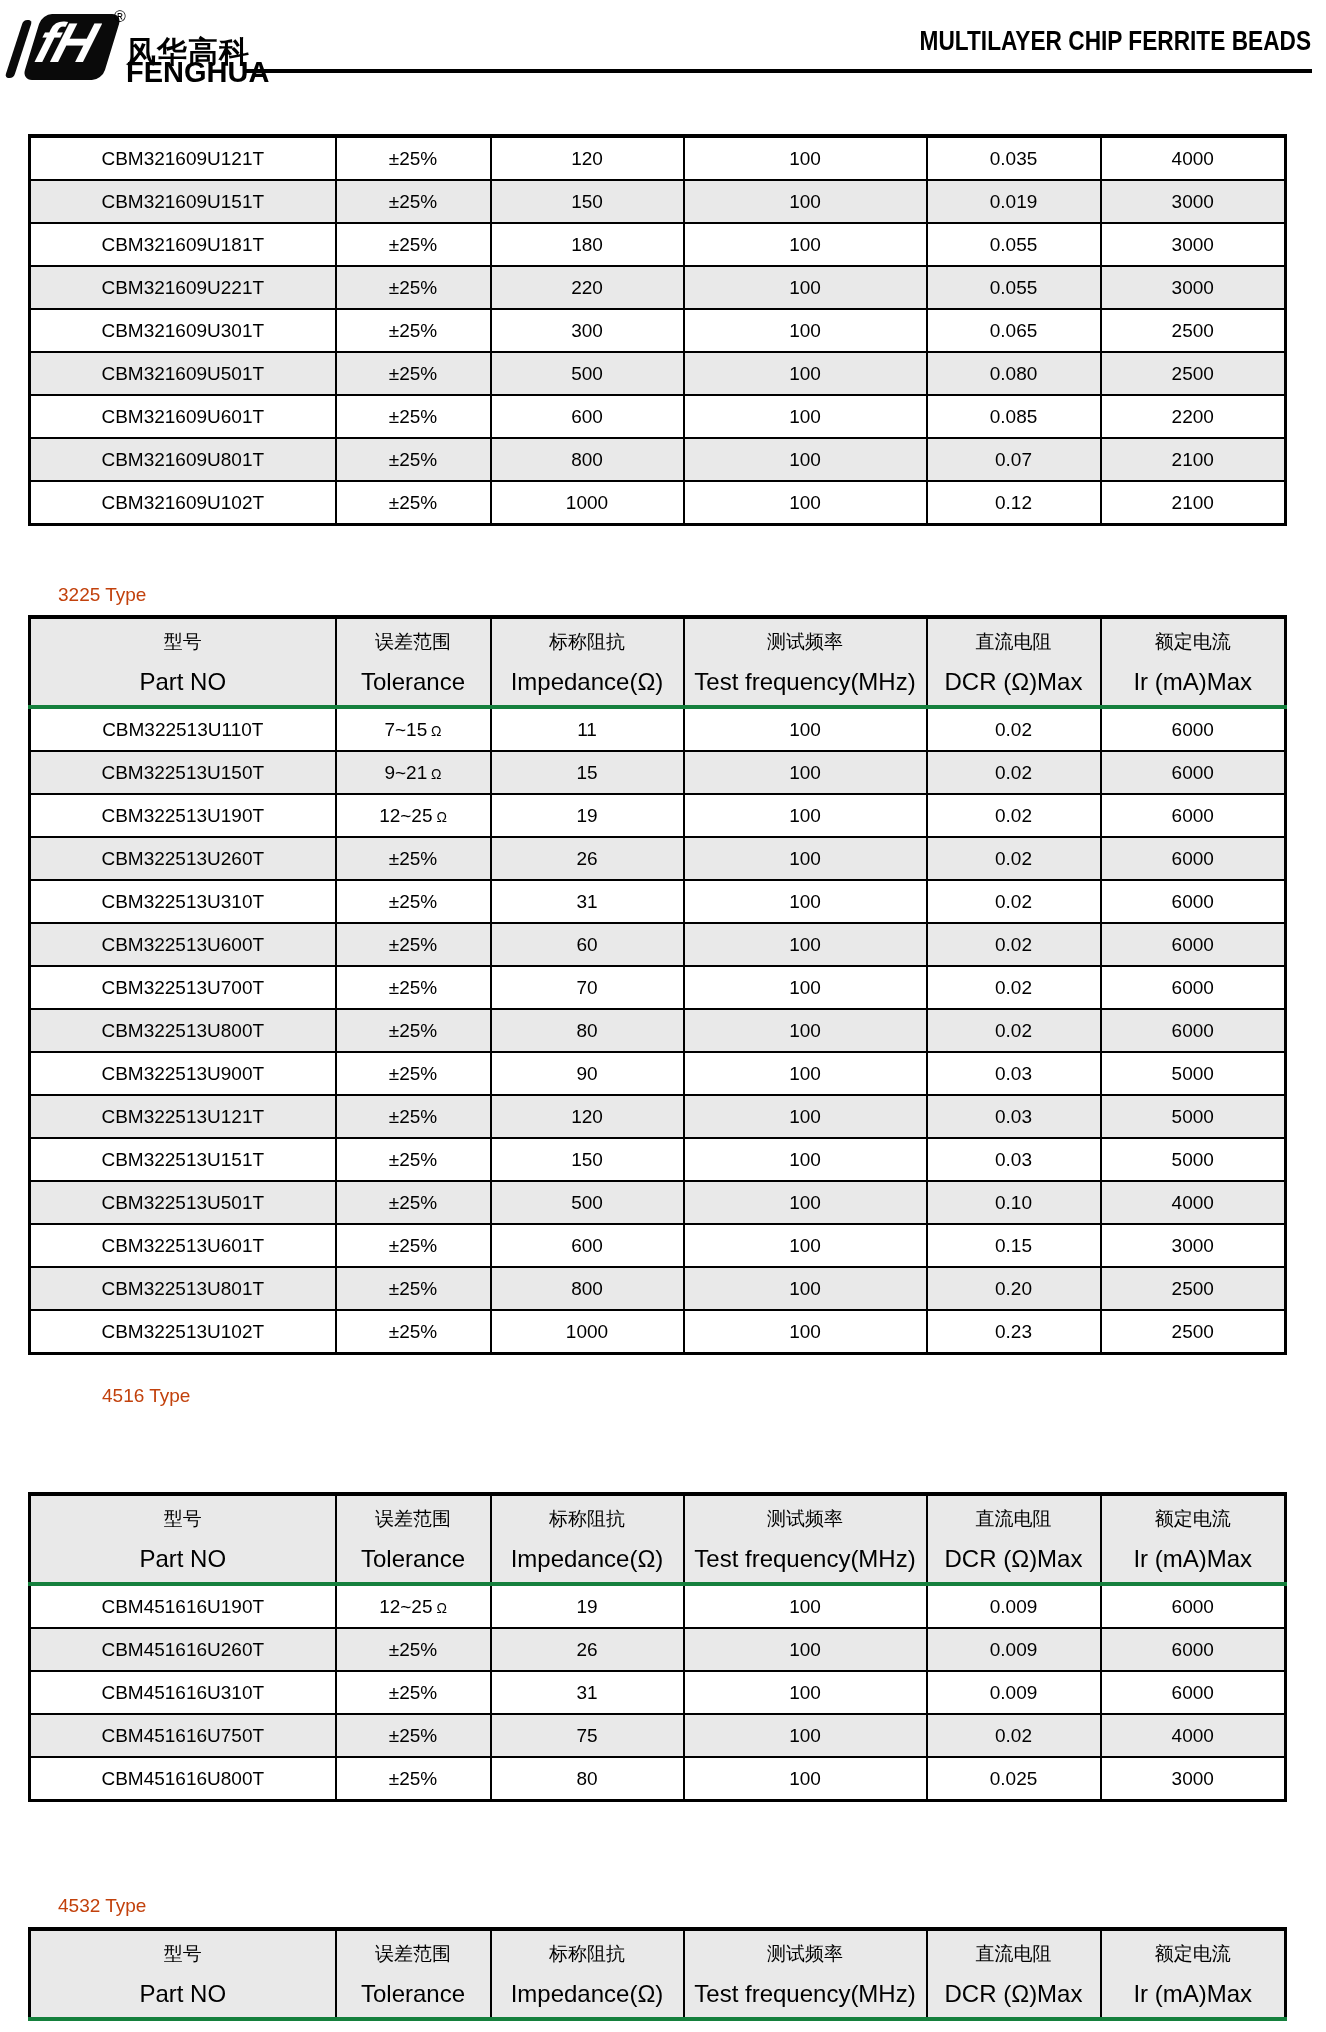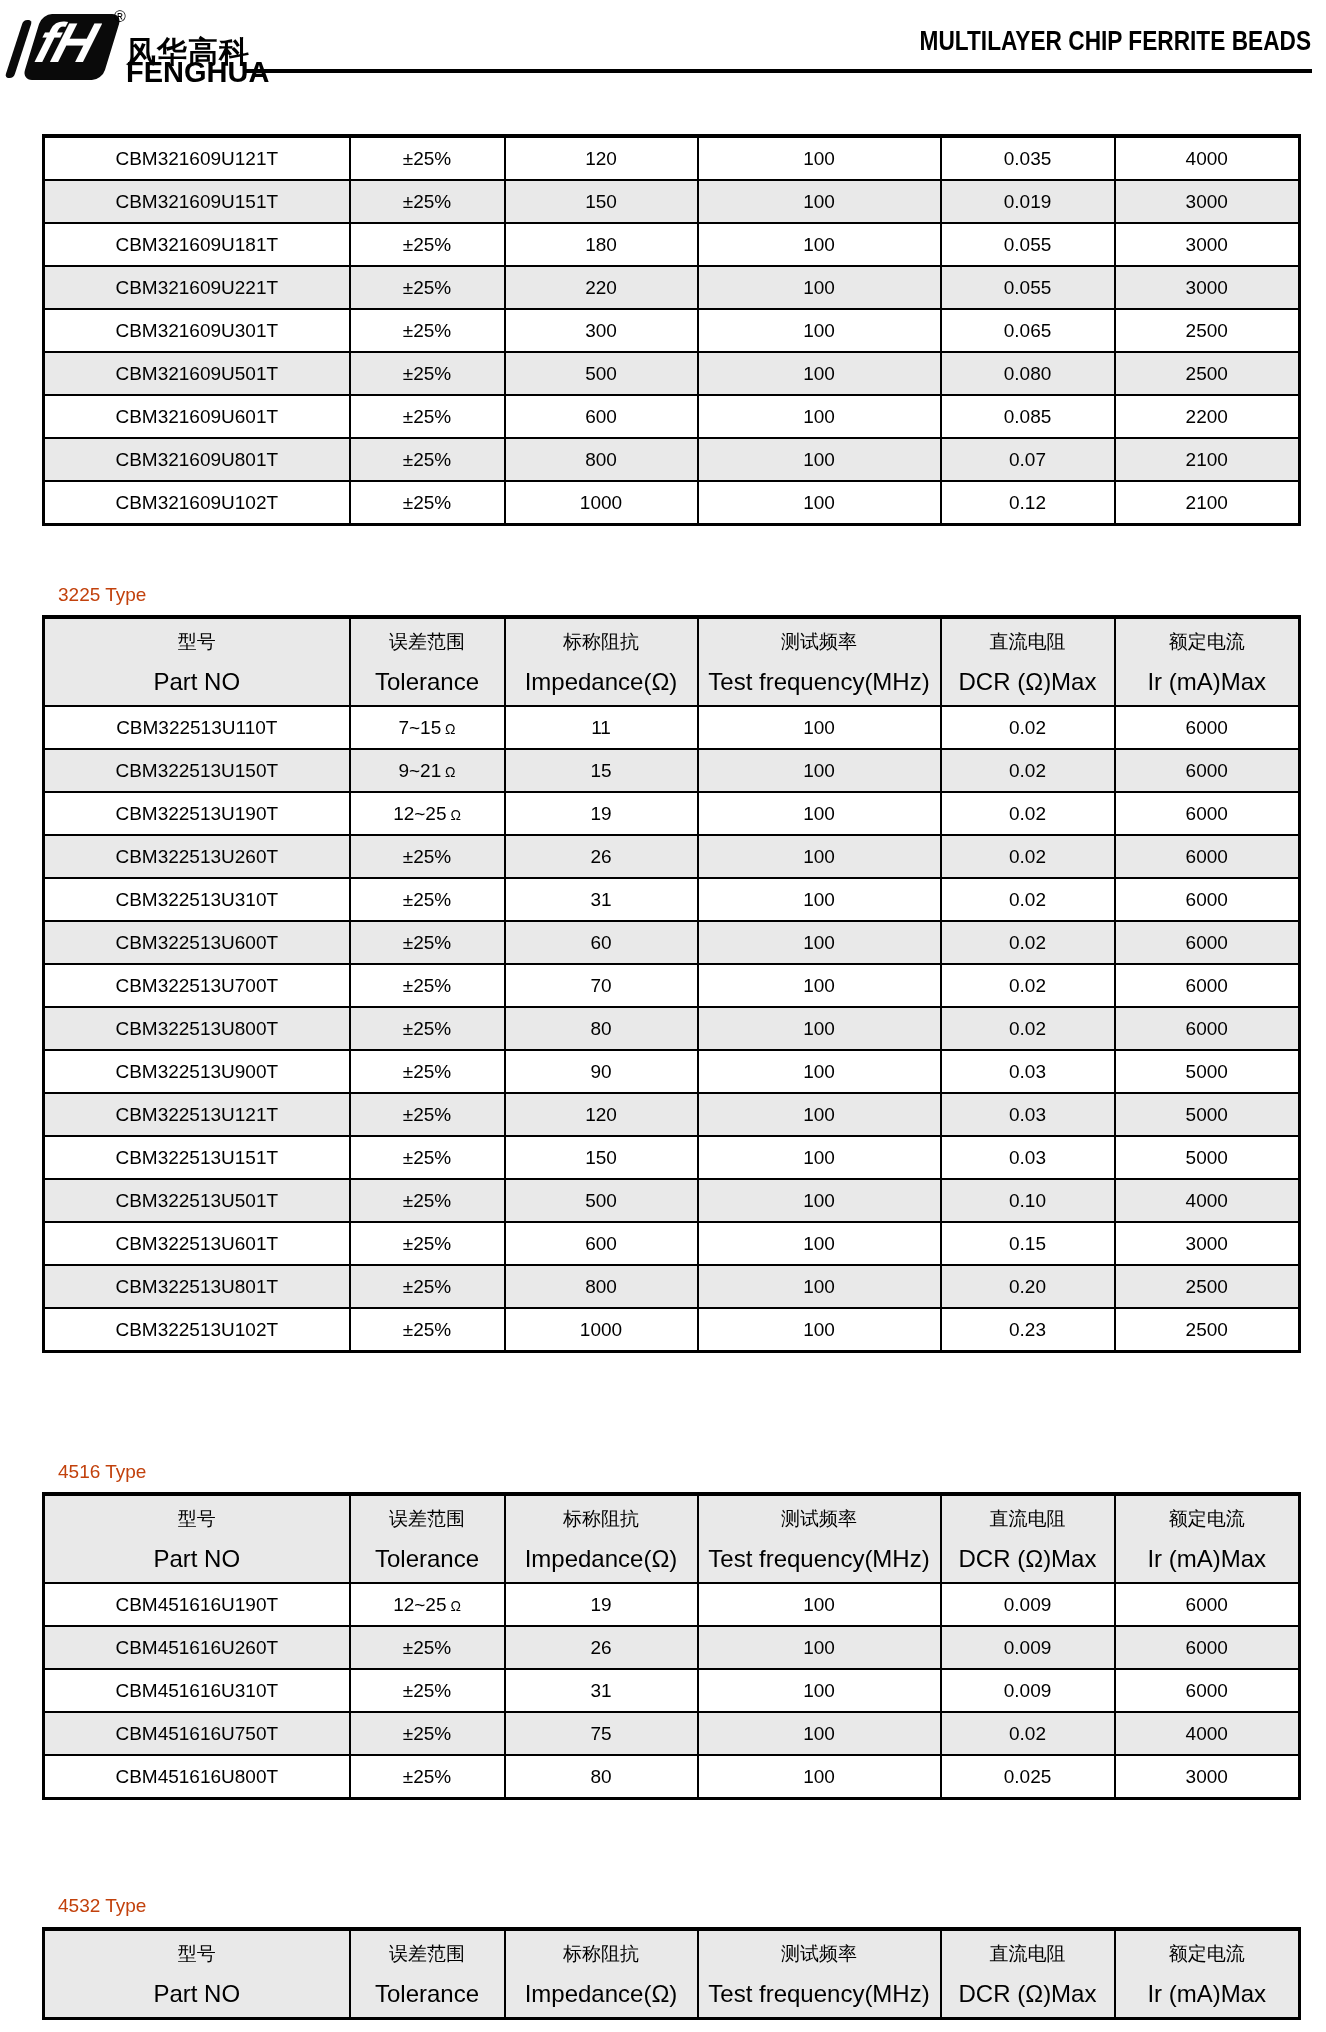--- a/index.html
+++ b/index.html
@@ -46,25 +46,25 @@
   }
   #header-rule{
     position:absolute;left:245px;right:14px;top:69px;height:4px;background:#000;
   }
 
   
   .type-label{
     position:absolute;left:58px;font-size:19px;color:#c2410c;white-space:nowrap;
   }
   #lbl-3225{top:584px;}
-  #lbl-4516{top:1461px;}
+  #lbl-4516{top:1385px;margin-left:44px;}
   #lbl-4532{top:1895px;}
 
   
-  .tblwrap{position:absolute;left:42px;width:1014px;}
+  .tblwrap{position:absolute;left:28px;width:1014px;}
   #tbl-1608{top:134px;}
   #tbl-3225{top:615px;}
   #tbl-4516{top:1492px;}
   #tbl-4532{top:1927px;}
 
   table.spec{
     border-collapse:collapse;width:100%;table-layout:fixed;background:#fff;
     border:3px solid #000;border-top:4px solid #000;
   }
   table.spec col:nth-child(1){width:306px;}
@@ -72,21 +72,21 @@
   table.spec col:nth-child(3){width:193px;}
   table.spec col:nth-child(4){width:243px;}
   table.spec col:nth-child(5){width:174px;}
   table.spec col:nth-child(6){width:185px;}
 
   table.spec th,table.spec td{
     border:2px solid #000;text-align:center;vertical-align:middle;
     font-size:19px;padding:0;overflow:hidden;white-space:nowrap;
   }
   table.spec td{height:41px;}
-  table.spec thead th{background:#e9e9e9;font-weight:normal;border-bottom:1px solid #15803d;}
+  table.spec thead th{background:#e9e9e9;font-weight:normal;border-bottom:4px solid #15803d;}
   table.spec thead th .cn{height:43px;line-height:46px;font-size:19px;}
   table.spec thead th .en{height:43px;line-height:40px;font-size:24px;}
   table.spec tbody tr:nth-child(even){background:#e9e9e9;}
   .ohm{font-size:14px;}
 </style>
 </head>
 <body>
 
 <div id="page">
 

